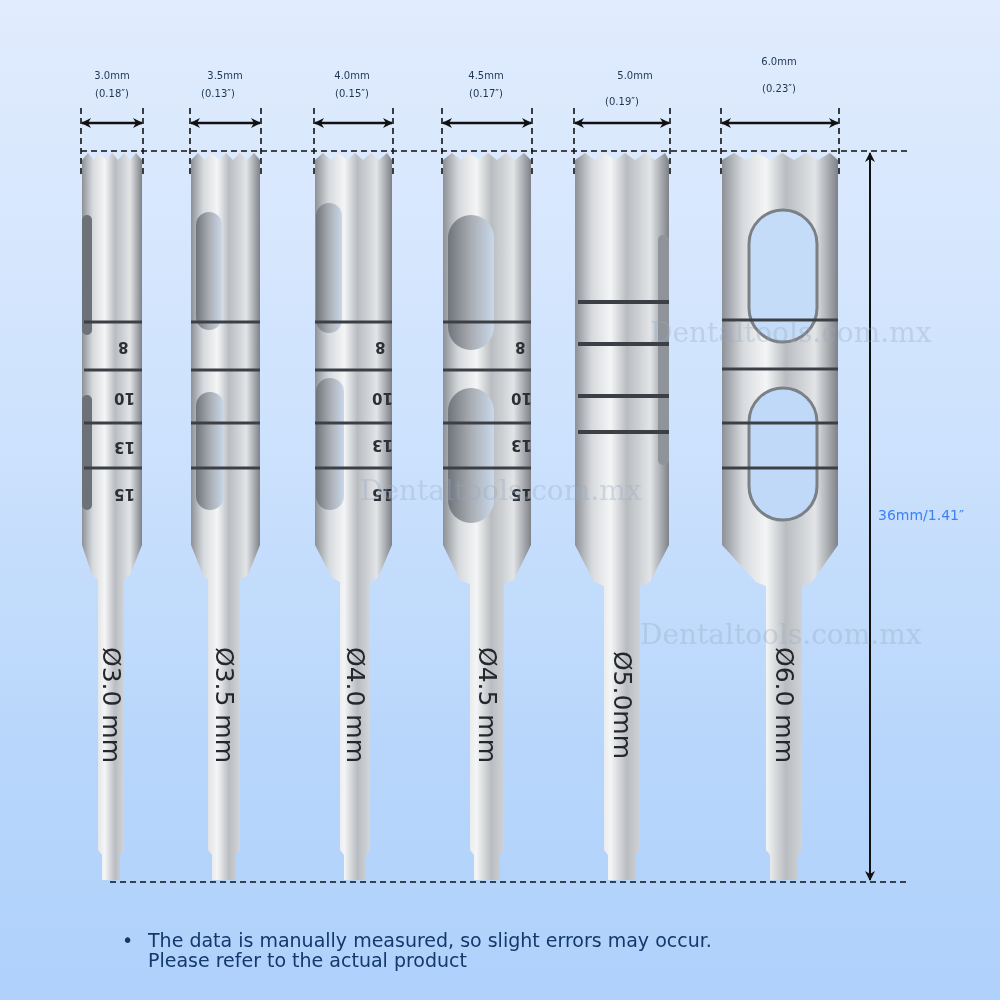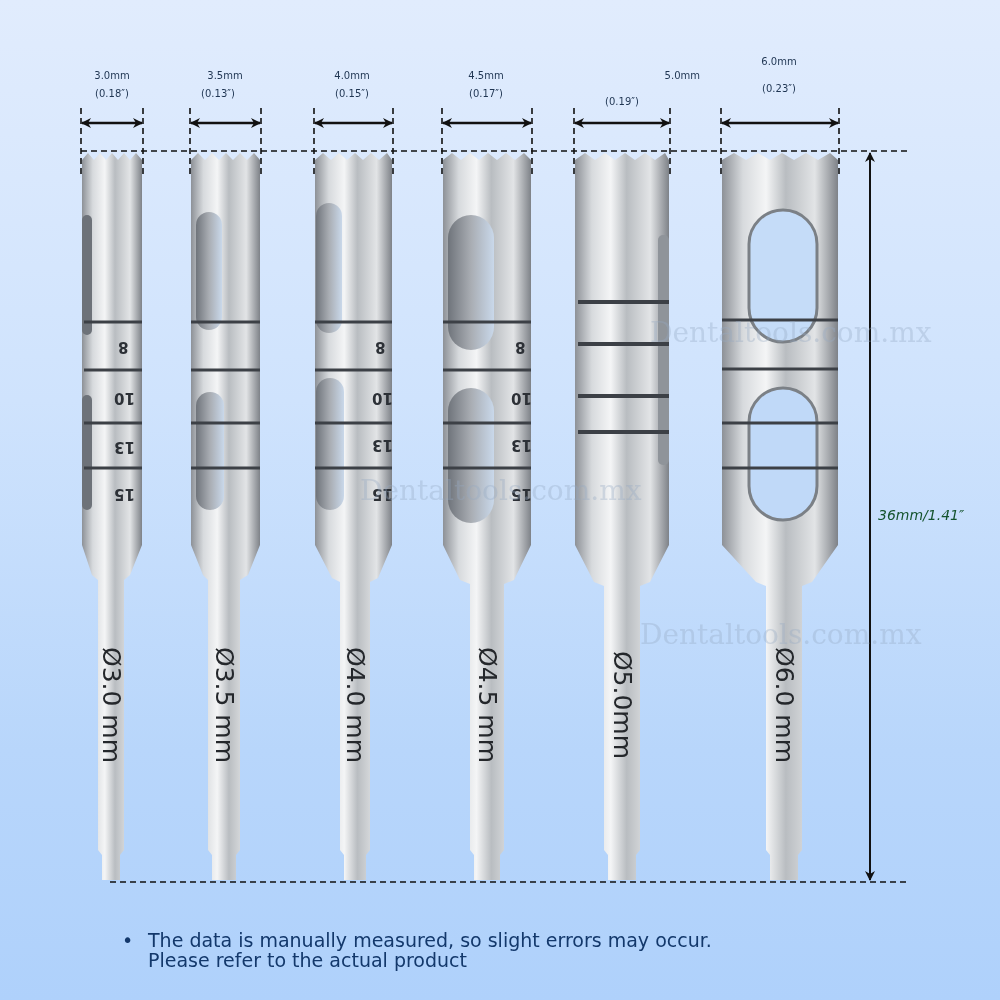--- a/index.html
+++ b/index.html
@@ -11,21 +11,21 @@
   .abs { position: absolute; }
   .dim-label {
     position: absolute; text-align: center; color: #1f3552;
     font-size: 10px; line-height: 17px; width: 100px;
   }
   .watermark {
     position: absolute; color: rgba(150,170,195,0.35);
     font-family: "DejaVu Serif", serif; font-size: 28px; white-space: nowrap;
   }
   .height-label {
-    position: absolute; left: 878px; top: 507px; color: #14532d; font-size: 14px; font-style: italic;
+    position: absolute; left: 878px; top: 507px; color: #3b82f6; font-size: 14px;
   }
   .note {
     position: absolute; left: 122px; top: 930px; color: #13386b;
     font-size: 19px; line-height: 20px;
   }
   .note .bullet { position: absolute; left: 0; top: 0; }
   .note .txt { position: absolute; left: 26px; top: 0; white-space: nowrap; }
 </style>
 </head>
 <body>
@@ -40,21 +40,21 @@
 </div>
 <div>
   <div class="dim-label" style="left:302px; top:67px;">4.0mm</div>
   <div class="dim-label" style="left:302px; top:85px;">(0.15″)</div>
 </div>
 <div>
   <div class="dim-label" style="left:436px; top:67px;">4.5mm</div>
   <div class="dim-label" style="left:436px; top:85px;">(0.17″)</div>
 </div>
 <div>
-  <div class="dim-label" style="left:600px; top:67px;text-align:right;">5.0mm</div>
+  <div class="dim-label" style="left:585px; top:67px;">5.0mm</div>
   <div class="dim-label" style="left:572px; top:85px;margin-top:8px;">(0.19″)</div>
 </div>
 <div>
   <div class="dim-label" style="left:729px; top:53px;">6.0mm</div>
   <div class="dim-label" style="left:729px; top:80px;">(0.23″)</div>
 </div>
 
 <svg class="abs" style="left:0; top:0;" width="1000" height="1000">
   <defs>
     <marker id="ah" markerWidth="10" markerHeight="10" refX="9" refY="5" orient="auto-start-reverse" markerUnits="userSpaceOnUse">

